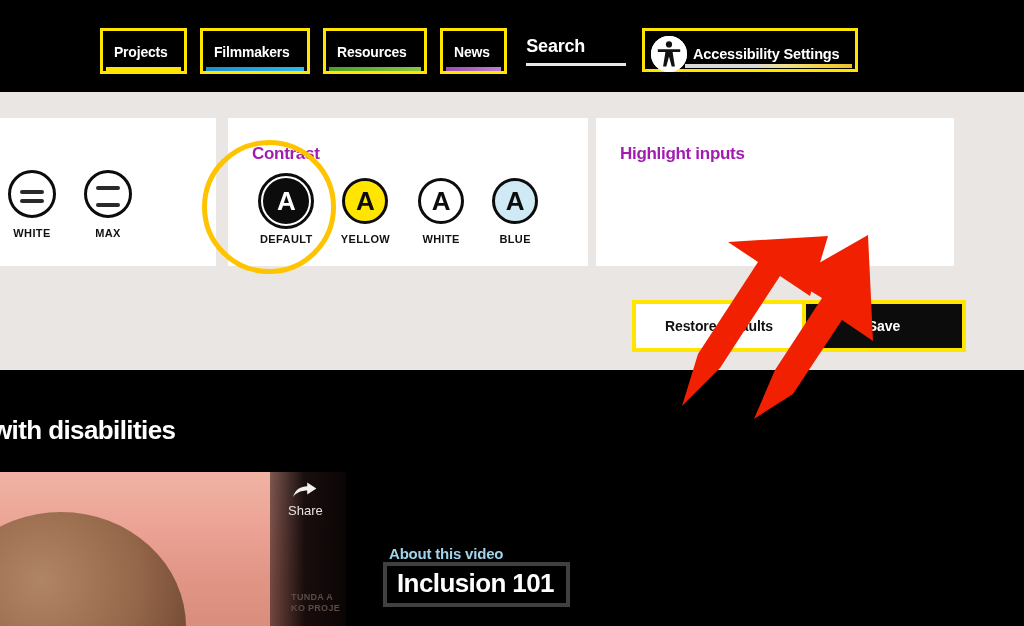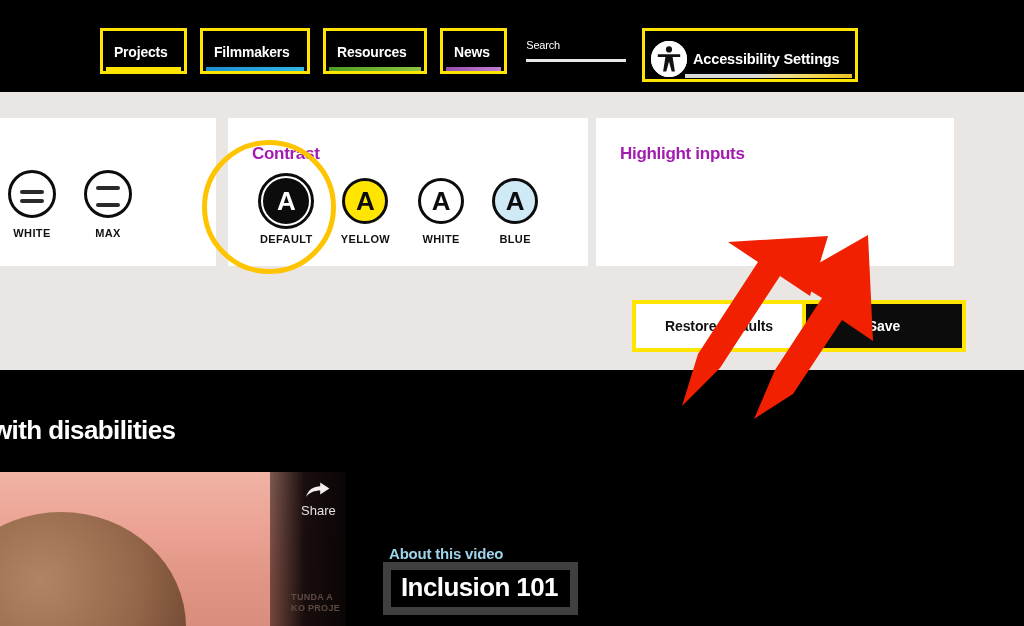--- a/index.html
+++ b/index.html
@@ -42,29 +42,29 @@
     transform-origin:left center;
   }
   .nav-underline{
     position:absolute;left:3px;right:3px;bottom:0px;height:4px;
   }
   .search-wrap{
     display:flex;flex-direction:column;justify-content:center;
     height:46px;margin-right:16px;margin-left:6px;
   }
   .search-label{
-    color:#fff;font-size:11px;font-weight:normal;letter-spacing:-0.2px;
+    color:#fff;font-size:18px;font-weight:bold;letter-spacing:-0.2px;
     line-height:1;margin-bottom:8px;
   }
   .search-rule{width:100px;height:3px;background:#e8e8e8;}
   .acc-item{
     position:relative;
     border:3px solid #FFE500;
     background:#000;
-    height:54px;
+    height:44px;
     box-sizing:border-box;
     display:flex;align-items:center;
     padding:8px 6px 0 6px;
   }
   .acc-icon{
     width:36px;height:36px;border-radius:50%;
     background:#fff;
     position:relative;flex:0 0 auto;margin-right:6px;
   }
   .acc-label{
@@ -201,35 +201,35 @@
   .video .rightdark{
     position:absolute;right:0;top:0;width:76px;height:100%;
     background:linear-gradient(90deg, rgba(30,12,10,0.55) 0%, rgba(14,6,6,0.95) 45%, #0a0505 100%);
   }
   .video .credit{
     position:absolute;right:6px;bottom:12px;
     color:#5d4a45;font-size:9px;font-weight:bold;line-height:1.25;
     text-align:left;letter-spacing:0.3px;
   }
   .share{
-    position:absolute;left:305px;top:9px;
+    position:absolute;left:292px;top:9px;
     display:flex;flex-direction:column;align-items:center;
   }
   .share-ic{width:26px;height:18px;position:relative;}
   .share-txt{
     color:#e6e2e0;font-size:13px;margin-top:4px;
     font-family:"Liberation Sans", sans-serif;
   }
   .about-video{
     position:absolute;left:389px;top:545px;
     color:#9fd3ea;font-size:15px;font-weight:bold;letter-spacing:-0.2px;
   }
   .incl-box{
     position:absolute;left:383px;top:562px;
-    border:8px solid #404040;background:#000;
+    border:4px solid #404040;background:#000;
     padding:4px 12px 6px 10px;
     display:inline-block;
   }
   .incl-txt{
     color:#fff;font-size:26px;font-weight:bold;letter-spacing:-0.6px;
     white-space:nowrap;line-height:1.05;
   }
 
   
   .red-arrow{

